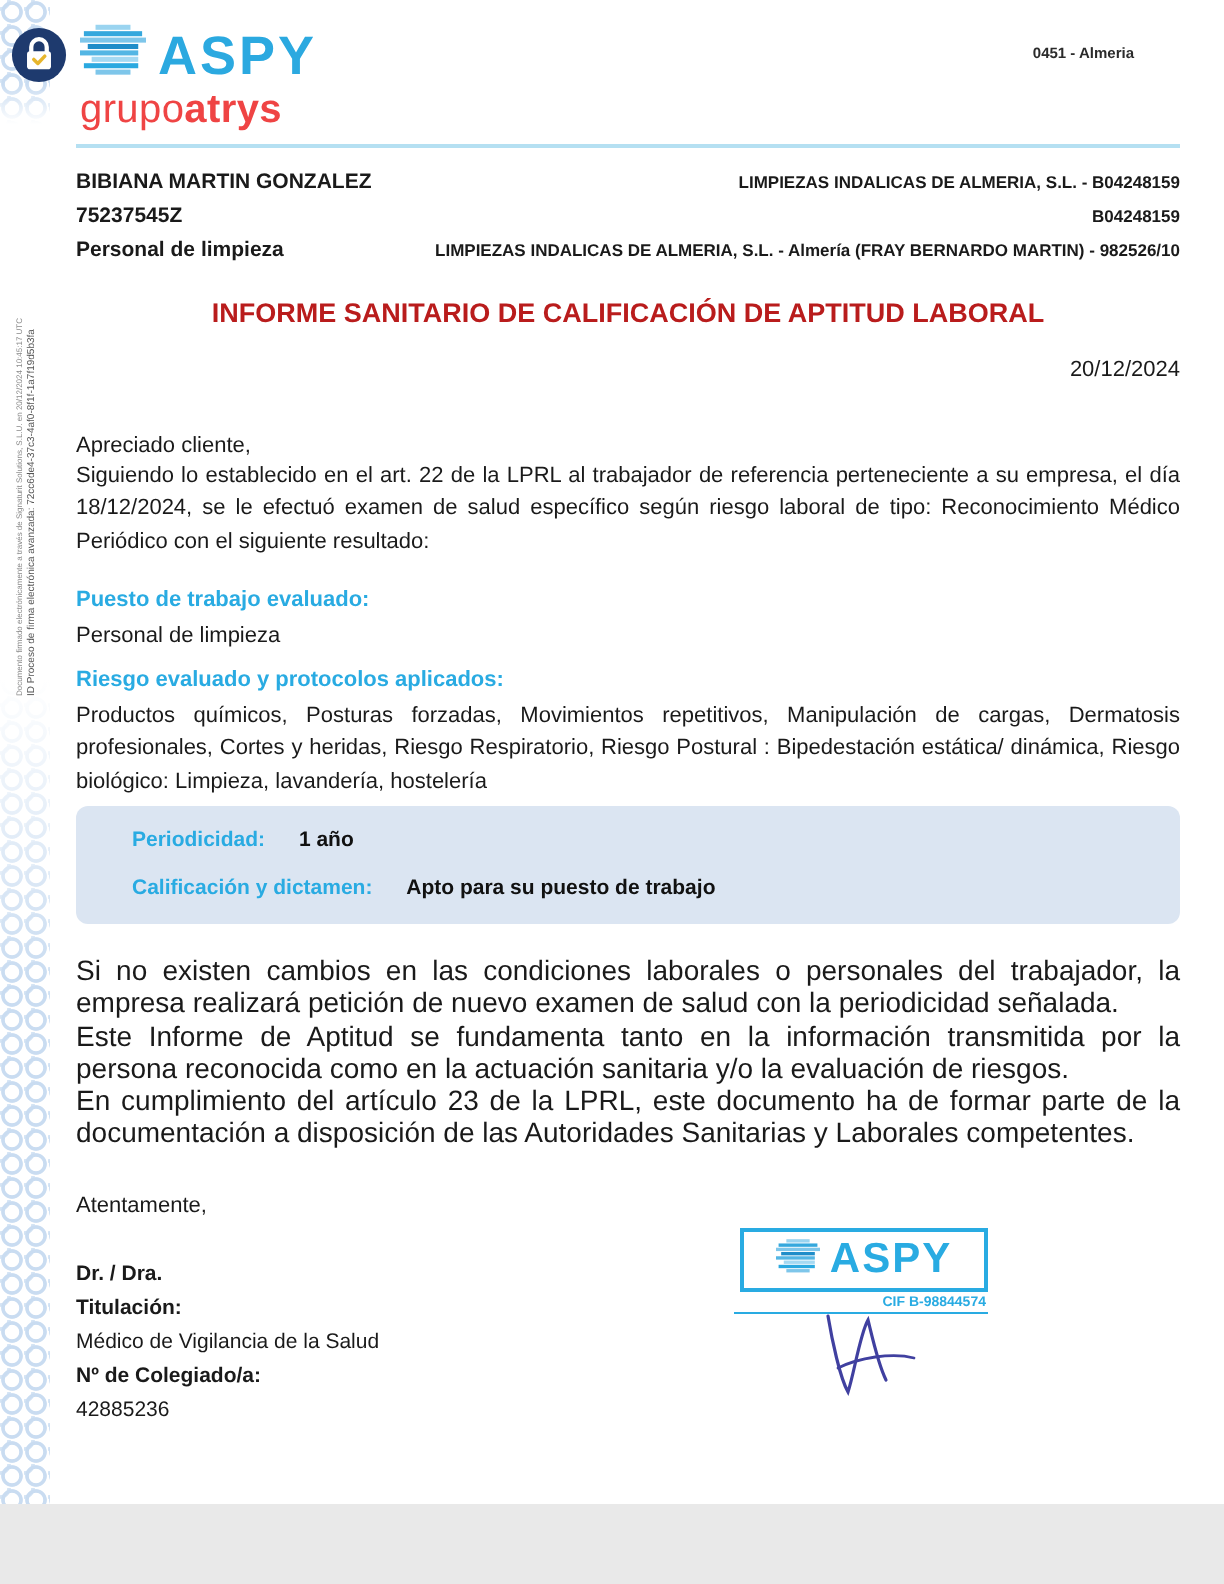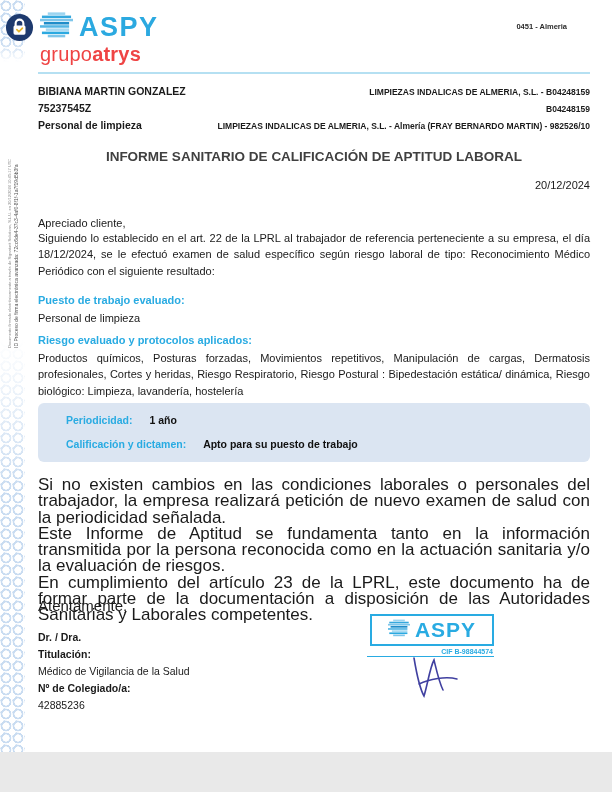--- a/index.html
+++ b/index.html
@@ -42,44 +42,44 @@
   .branch { position:absolute; top:22px; right:45px; font-size:7.5px; font-weight:bold; color:#2b2b2b; }
   .header-rule { position:absolute; top:72px; left:38px; width:552px; height:2px; background:#b5e0f2; }
 
   
   .info-block { position:absolute; top:85px; left:38px; width:552px; }
   .info-row { display:flex; justify-content:space-between; align-items:baseline; height:17px; }
   .info-left  { font-size:10.5px; font-weight:bold; white-space:nowrap; }
   .info-right { font-size:8.5px; font-weight:bold; white-space:nowrap; }
 
   .title { position:absolute; top:149px; left:38px; width:552px; text-align:center;
-           color:#404040; font-weight:bold; font-size:13.5px; }
+           color:#b91c1c; font-weight:bold; font-size:13.5px; }
   .date  { position:absolute; top:179px; left:38px; width:552px; text-align:right; font-size:11px; }
 
   .greeting { position:absolute; top:217px; left:38px; font-size:11px; }
   .intro { position:absolute; top:230px; left:38px; width:552px;
            font-size:11px; line-height:16.3px; text-align:justify; }
 
   .sec-label { position:absolute; left:38px; color:#29abe2; font-weight:bold; font-size:11px; }
   .sec-value { position:absolute; left:38px; width:552px; font-size:11px; line-height:16.3px; text-align:justify; }
   .lbl-puesto { top:294px; } .val-puesto { top:310px; }
   .lbl-riesgo { top:334px; } .val-riesgo { top:350px; }
 
   
   .result-box { position:absolute; top:403px; left:38px; width:552px; height:59px;
                 background:#dbe5f2; border-radius:6px; padding:11px 0 12px 28px; }
   .box-row { font-size:10.5px; margin-bottom:12px; }
   .box-label { color:#29abe2; font-weight:bold; }
   .box-value { color:#111; font-weight:bold; margin-left:14px; }
 
   .paragraphs { position:absolute; top:477px; left:38px; width:552px;
-                font-size:17px; line-height:16.3px; text-align:justify; }
+                font-size:14px; line-height:16.3px; text-align:justify; }
   .paragraphs p { margin:0; }
 
-  .closing { position:absolute; top:597px; left:38px; font-size:15px; }
+  .closing { position:absolute; top:597px; left:38px; font-size:11px; }
 
   .signer { position:absolute; top:629px; left:38px; font-size:10.5px; line-height:17px; }
   .signer .b { font-weight:bold; }
 
   .stamp { position:absolute; left:370px; top:614px; width:124px; }
   .stamp-box { border:2px solid #29abe2; height:32px; background:#fff;
                display:flex; align-items:center; justify-content:center; gap:5px; }
   .stamp-brand { font-size:21px; font-weight:bold; color:#29abe2; letter-spacing:1px; }
   .stamp-cif { text-align:right; color:#29abe2; font-size:7px; font-weight:bold; margin:2px 1px 0 0; }
   .stamp-line { height:0; border-top:1.5px solid #29abe2; margin-top:1px; margin-left:-3px; width:127px; }

